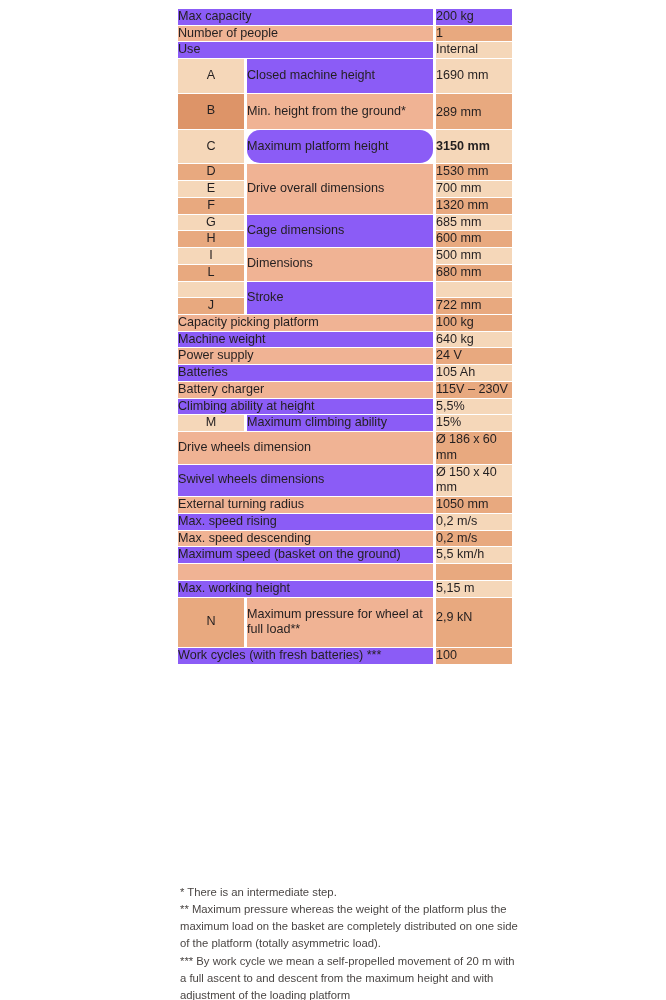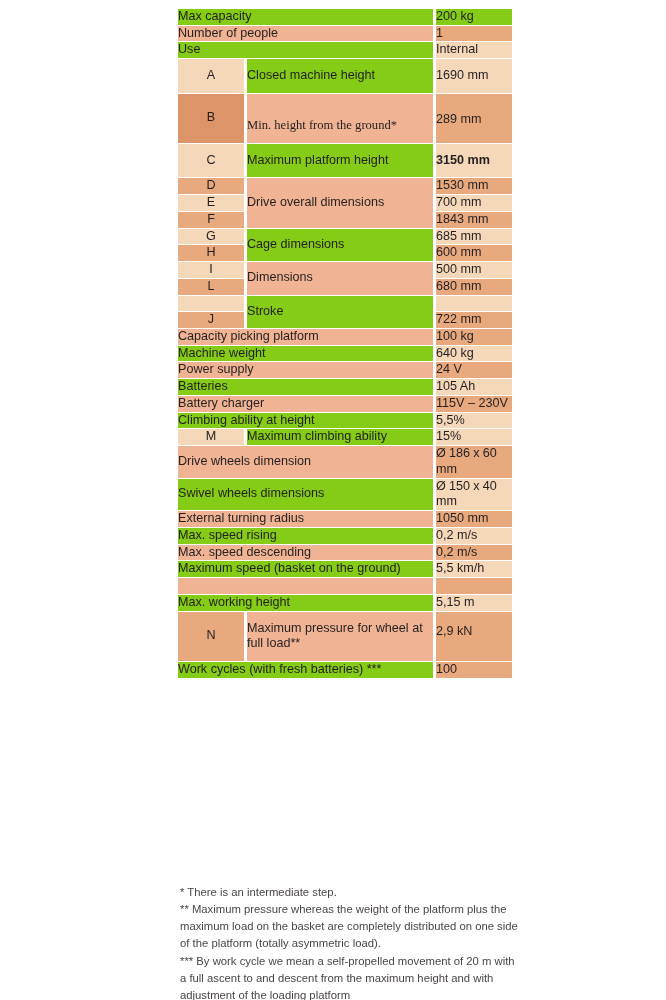--- a/index.html
+++ b/index.html
@@ -49,21 +49,21 @@
   }
   td.value {
     width: 76px;
     padding: 4px 0 4px 6px;
   }
   td.value-small {
     font-size: 10.4px;
     letter-spacing: -0.1px;
   }
   
-  .c-cream   { background: #84cc16; }
+  .c-cream   { background: #8b5cf6; }
   .c-salmon  { background: #f0b394; }
   .c-light   { background: #f5d7b9; }
   .c-mid     { background: #e8a97f; }
   .c-dark    { background: #dd9468; }
 
   .gap-col {
     width: 3px;
     background: #ffffff;
     padding: 0;
     font-size: 0;
@@ -107,49 +107,49 @@
         <tr>
           <td class="letter c-light" style="padding-top: 9px; padding-bottom: 9px;">A</td>
           <td class="gap-col"></td>
           <td class="label c-cream" style="padding-top: 9px; padding-bottom: 9px;">Closed machine height</td>
           <td class="gap-col"></td>
           <td class="value c-light" style="padding-top: 9px; padding-bottom: 9px;">1690 mm</td>
         </tr>
         <tr>
           <td class="letter c-dark" style="padding-top: 9px; padding-bottom: 9px;">B</td>
           <td class="gap-col"></td>
-          <td class="label c-salmon" style="padding-top: 24px; padding-bottom: 9px; font-family: Liberation Serif, serif;">Min. height from the ground*</td>
+          <td class="label c-salmon" style="padding-top: 10px; padding-bottom: 9px;">Min. height from the ground*</td>
           <td class="gap-col"></td>
           <td class="value c-mid" style="padding-top: 9px; padding-bottom: 5px;">289 mm</td>
         </tr>
         <tr>
           <td class="letter c-light" style="padding-top: 9px; padding-bottom: 9px;">C</td>
           <td class="gap-col"></td>
-          <td class="label c-cream" style="padding-top: 9px; padding-bottom: 9px;">Maximum platform height</td>
+          <td class="label c-cream" style="padding-top: 9px; padding-bottom: 9px; border-radius: 13px;">Maximum platform height</td>
           <td class="gap-col"></td>
           <td class="value c-light" style="padding-top: 9px; padding-bottom: 9px; font-weight: bold;">3150 mm</td>
         </tr>
         <tr>
           <td class="letter c-mid">D</td>
           <td class="gap-col"></td>
           <td class="group c-salmon" rowspan="3">Drive overall dimensions</td>
           <td class="gap-col"></td>
           <td class="value c-mid">1530 mm</td>
         </tr>
         <tr>
           <td class="letter c-light">E</td>
           <td class="gap-col"></td>
           <td class="gap-col"></td>
           <td class="value c-light">700 mm</td>
         </tr>
         <tr>
           <td class="letter c-mid">F</td>
           <td class="gap-col"></td>
           <td class="gap-col"></td>
-          <td class="value c-mid">1843 mm</td>
+          <td class="value c-mid">1320 mm</td>
         </tr>
         <tr>
           <td class="letter c-light">G</td>
           <td class="gap-col"></td>
           <td class="group c-cream" rowspan="2">Cage dimensions</td>
           <td class="gap-col"></td>
           <td class="value c-light">685 mm</td>
         </tr>
         <tr>
           <td class="letter c-mid">H</td>

